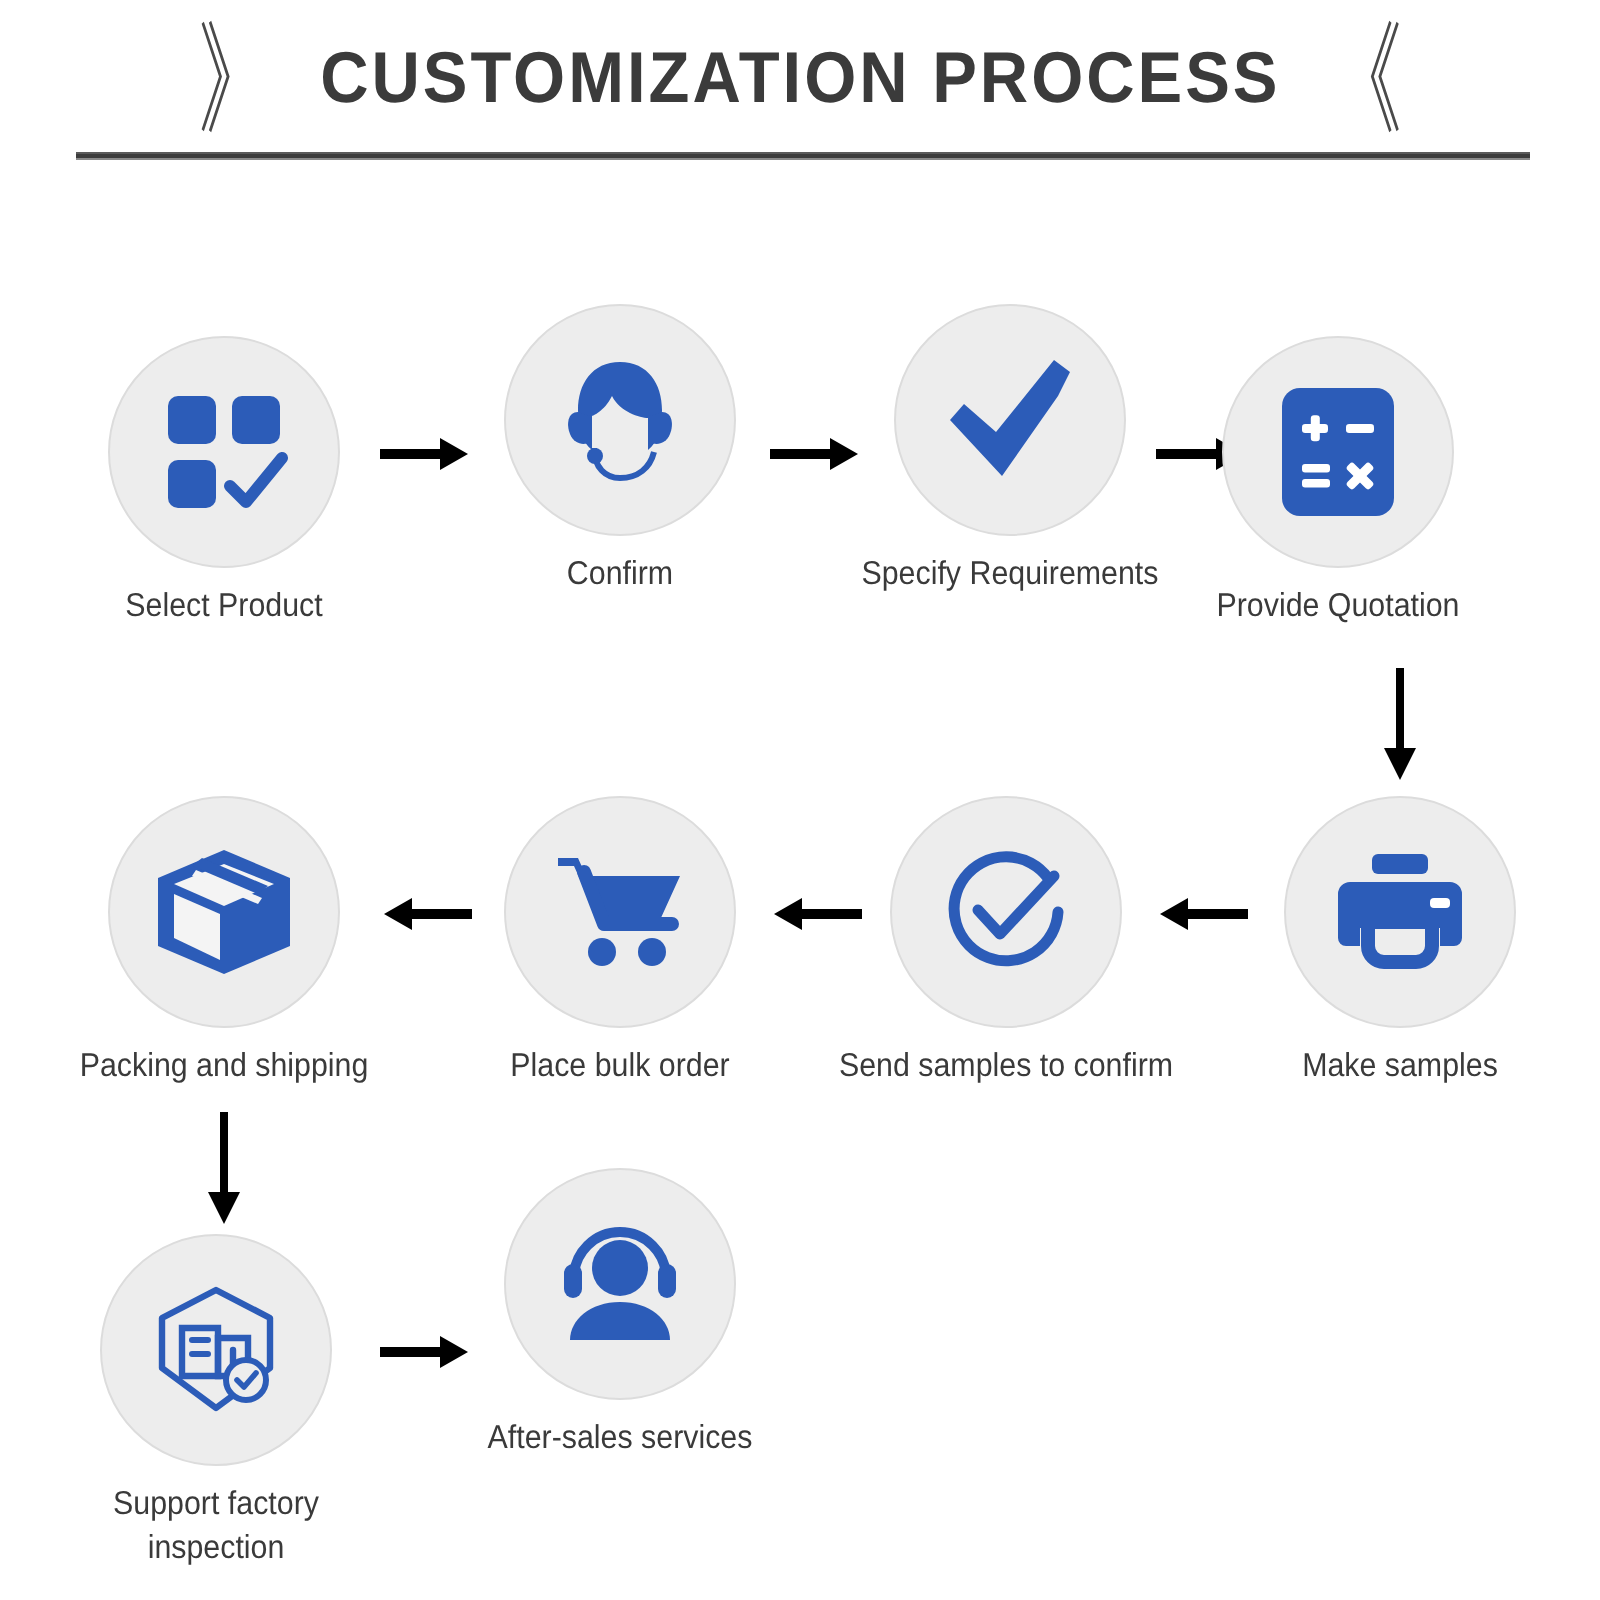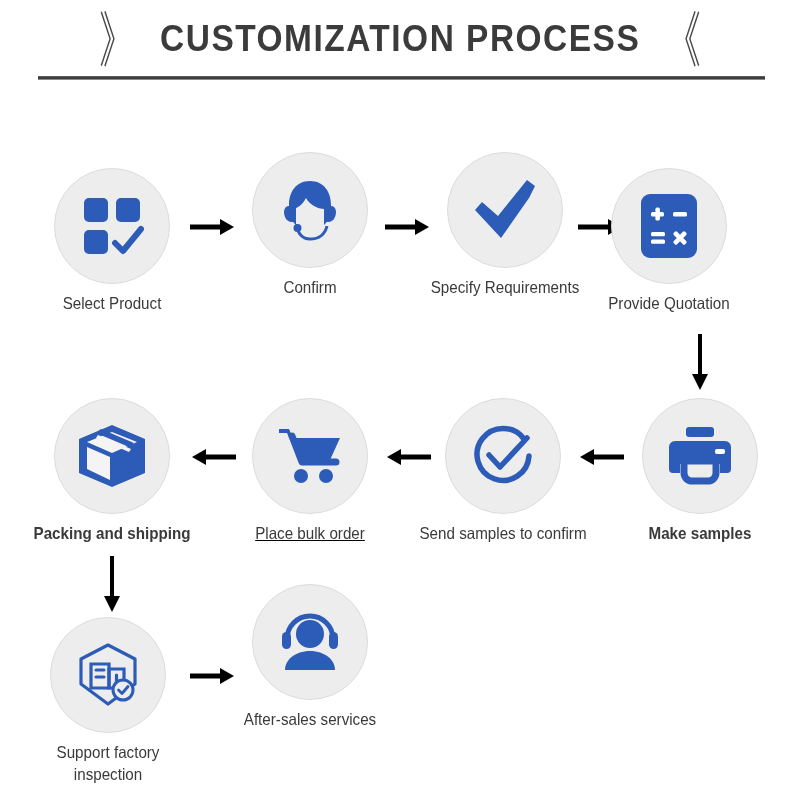--- a/index.html
+++ b/index.html
@@ -180,21 +180,21 @@
   <div class="node-label">Provide Quotation</div>
 </div>
 
 <div class="arrow-v" style="left:689px; top:334px;">
   <svg width="22" height="58" viewBox="0 0 22 58">
     <path d="M11 0 V42" stroke="#000000" stroke-width="4"></path>
     <path d="M3 40 L11 56 L19 40 Z" fill="#000000"></path>
   </svg>
 </div>
 
-<div class="node" style="left:605px; top:398px;font-weight:bold;">
+<div class="node" style="left:605px; top:398px;">
   <div class="circle">
 
     <svg width="66" height="62" viewBox="0 0 66 62">
       <rect x="19" y="2" width="28" height="10" rx="3" fill="#2c5cb8"></rect>
       <path d="M8 16 h50 a6 6 0 0 1 6 6 v22 a4 4 0 0 1 -4 4 h-7 v-9 h-40 v9 h-7
                a4 4 0 0 1 -4 -4 v-22 a6 6 0 0 1 6 -6 z" fill="#2c5cb8"></path>
       <rect x="48" y="24" width="10" height="5" rx="2" fill="#ffffff"></rect>
       <path d="M17 36 h32 v12 a8 8 0 0 1 -8 8 h-16 a8 8 0 0 1 -8 -8 z" fill="none" stroke="#2c5cb8" stroke-width="7"></path>
     </svg>
   </div>
@@ -219,41 +219,41 @@
   <div class="node-label">Send samples to confirm</div>
 </div>
 
 <div class="arrow-h" style="left:385px; top:446px;">
   <svg width="46" height="22" viewBox="0 0 46 22">
     <path d="M46 11 H14" stroke="#000000" stroke-width="5"></path>
     <path d="M16 3 L2 11 L16 19 Z" fill="#000000"></path>
   </svg>
 </div>
 
-<div class="node" style="left:215px; top:398px;text-decoration:underline;">
+<div class="node" style="left:215px; top:398px;">
   <div class="circle">
 
     <svg width="68" height="62" viewBox="0 0 68 62">
       <path d="M3 4 h10 l4 9 h47 l-10 22 h-31 l-3 -7 l-9 -20 h-8 z" fill="#2c5cb8"></path>
       <path d="M16 11 l10 26 h34" fill="none" stroke="#2c5cb8" stroke-width="7" stroke-linecap="round" stroke-linejoin="round"></path>
       <circle cx="25" cy="51" r="7" fill="#2c5cb8"></circle>
       <circle cx="50" cy="51" r="7" fill="#2c5cb8"></circle>
     </svg>
   </div>
   <div class="node-label">Place bulk order</div>
 </div>
 
 <div class="arrow-h" style="left:190px; top:446px;">
   <svg width="46" height="22" viewBox="0 0 46 22">
     <path d="M46 11 H14" stroke="#000000" stroke-width="5"></path>
     <path d="M16 3 L2 11 L16 19 Z" fill="#000000"></path>
   </svg>
 </div>
 
-<div class="node" style="left:17px; top:398px;font-weight:bold;">
+<div class="node" style="left:17px; top:398px;">
   <div class="circle">
 
     <svg width="70" height="66" viewBox="0 0 70 66">
       <path d="M35 2 L68 16 L68 50 L35 64 L2 50 L2 16 Z" fill="#2c5cb8"></path>
       <path d="M35 9 L60 19 L35 30 L10 19 Z" fill="#f4f4f4"></path>
       <path d="M10 24 L33 34 L33 57 L10 46 Z" fill="#f4f4f4"></path>
       <path d="M24 6 L57 20 L52 24 L19 10 Z" fill="#2c5cb8"></path>
       <path d="M21 12 L54 26 L52 29 L19 15 Z" fill="#f4f4f4"></path>
     </svg>
   </div>

